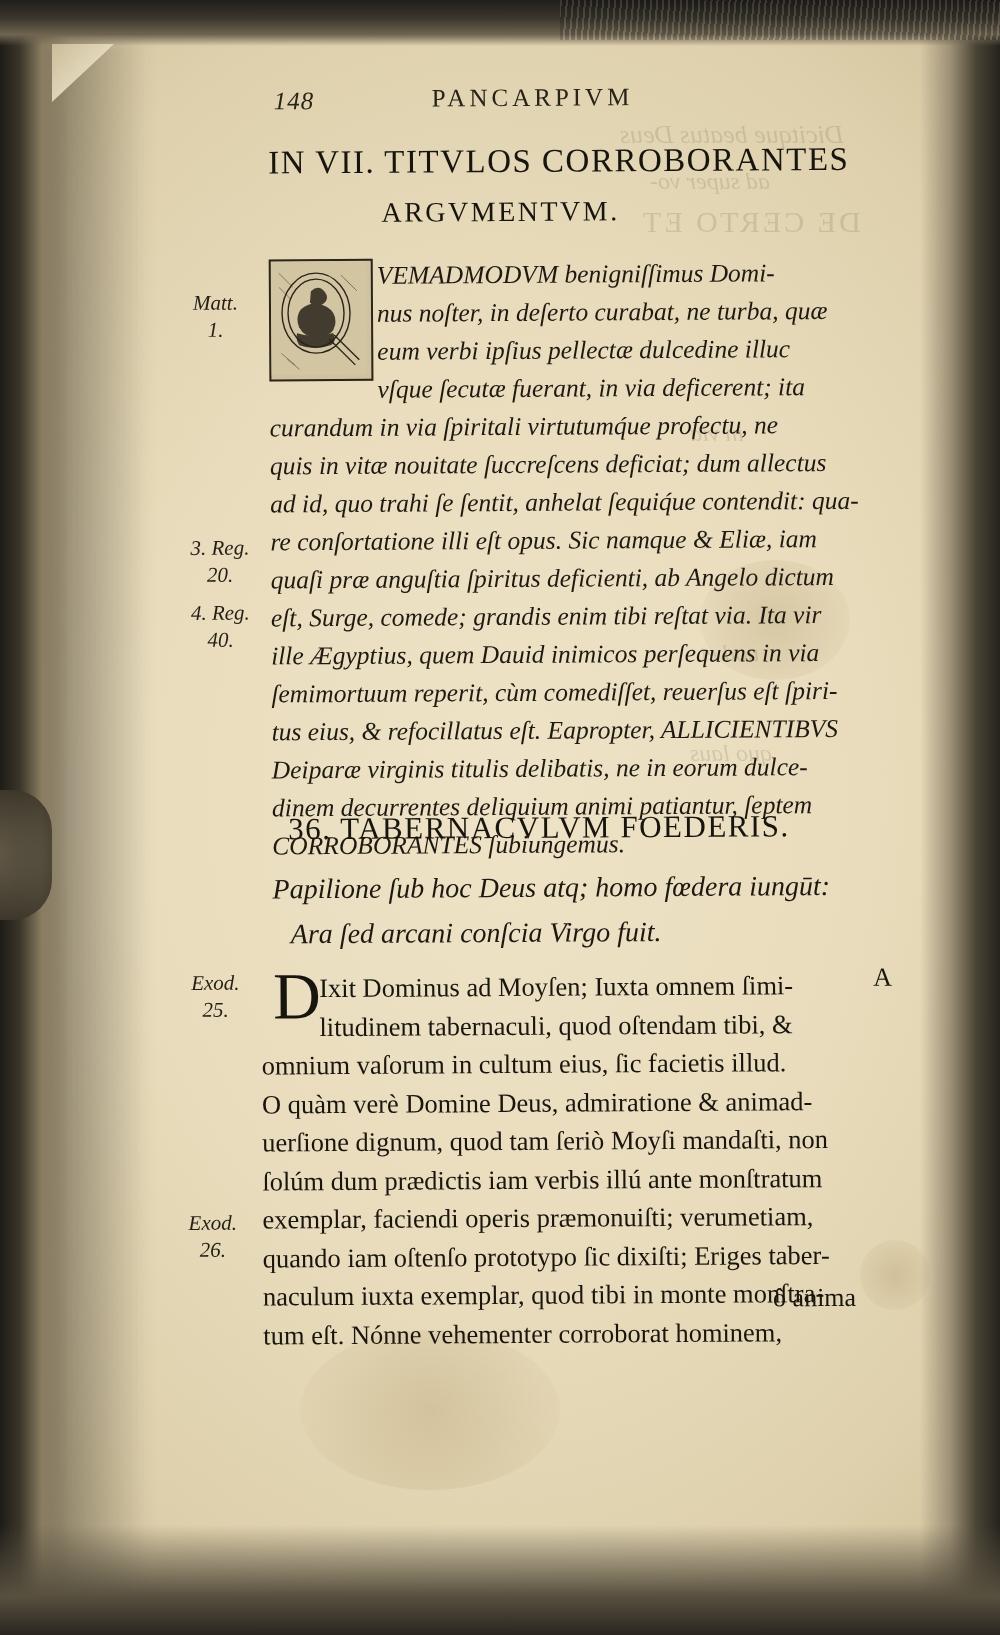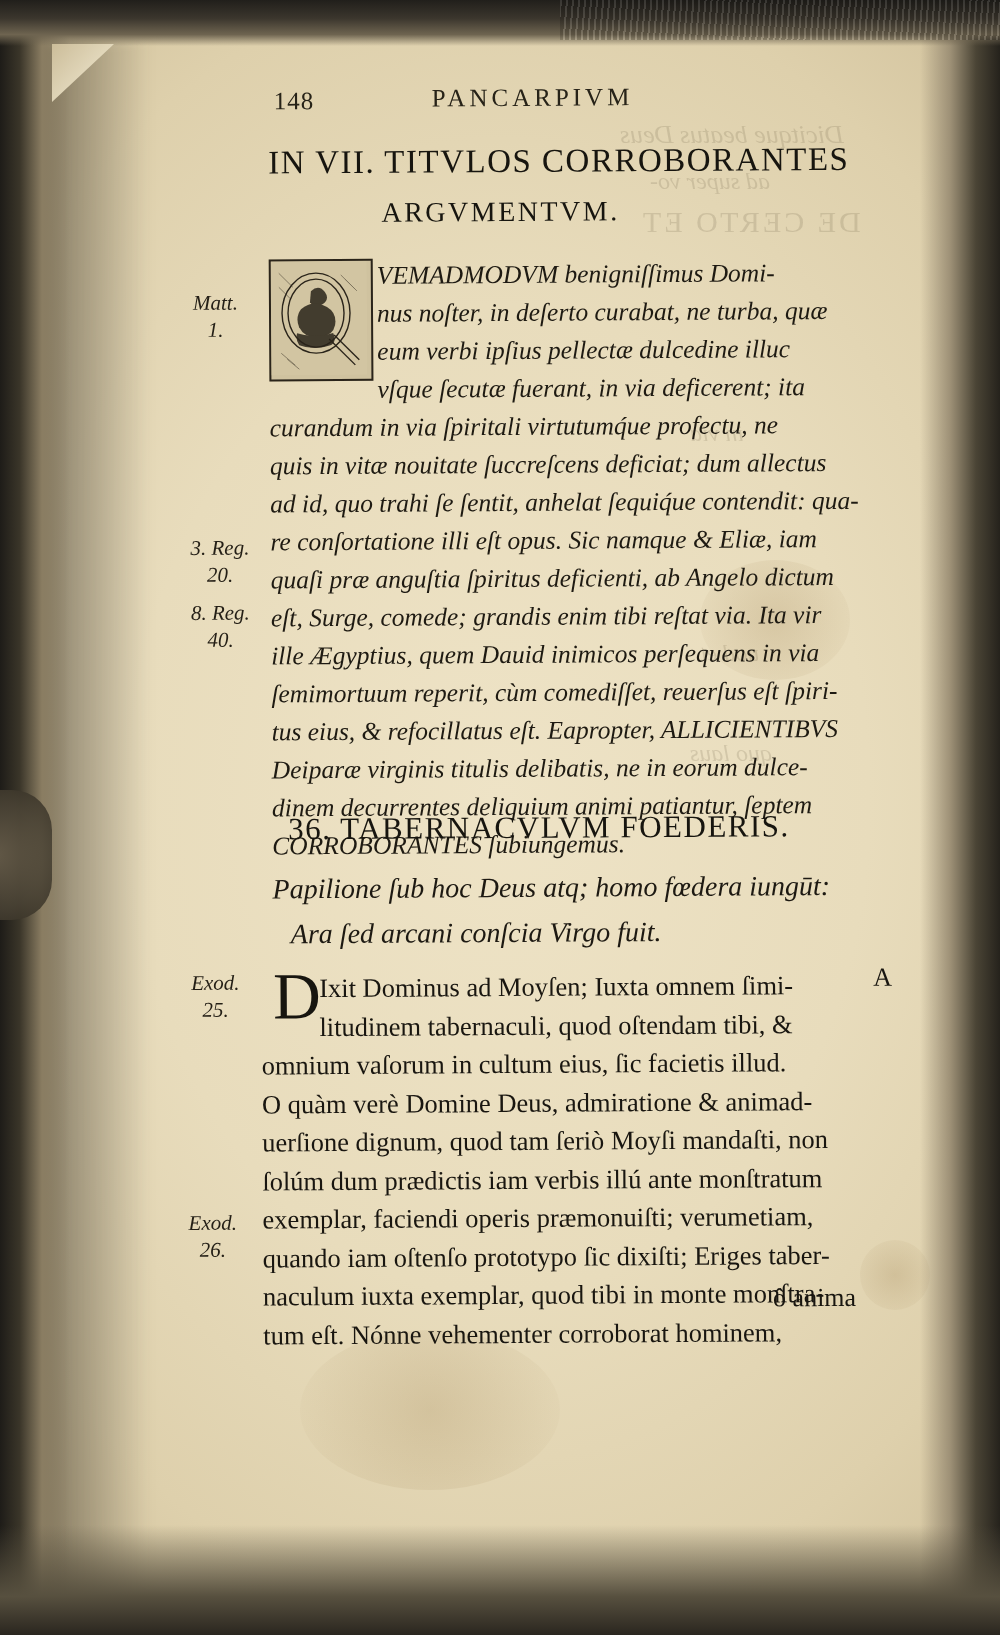--- a/index.html
+++ b/index.html
@@ -77,21 +77,21 @@
   }
 
   
   .content {
     position: absolute;
     left: 0; top: 0; width: 1000px; height: 1635px;
     color: #1d1a14;
   }
   .folio {
     position: absolute; left: 278px; top: 86px;
-    font-size: 25px; letter-spacing: 1px; 
+    font-size: 25px; letter-spacing: 1px; font-style: italic;
     color: #272318;
   }
   .running-head {
     position: absolute; left: 436px; top: 84px;
     font-size: 25px; letter-spacing: 4px;
     color: #272318;
   }
   .title-1 {
     position: absolute; left: 272px; top: 143px; width: 640px;
     font-size: 33px; letter-spacing: 1.5px;
@@ -203,21 +203,21 @@
 
     <div class="margin-ref" style="left:196px; top:288px;">
       <span>Matt.</span><br>
       <span>1.</span>
     </div>
     <div class="margin-ref" style="left:192px; top:533px;">
       <span>3. Reg.</span><br>
       <span>20.</span>
     </div>
     <div class="margin-ref" style="left:192px; top:598px;">
-      <span>8. Reg.</span><br>
+      <span>4. Reg.</span><br>
       <span>40.</span>
     </div>
     <div class="margin-ref" style="left:190px; top:968px;">
       <span>Exod.</span><br>
       <span>25.</span>
     </div>
     <div class="margin-ref" style="left:186px; top:1208px;">
       <span>Exod.</span><br>
       <span>26.</span>
     </div>

